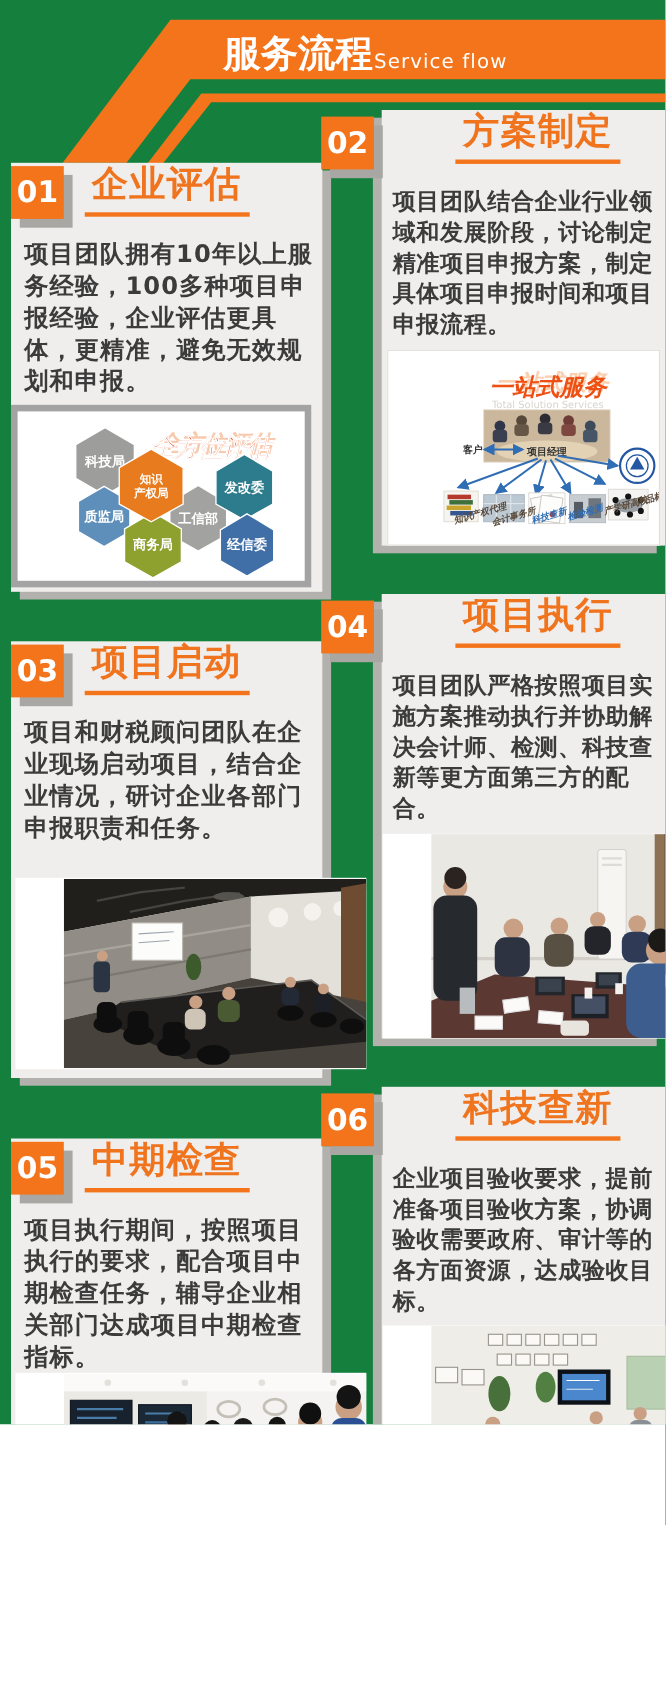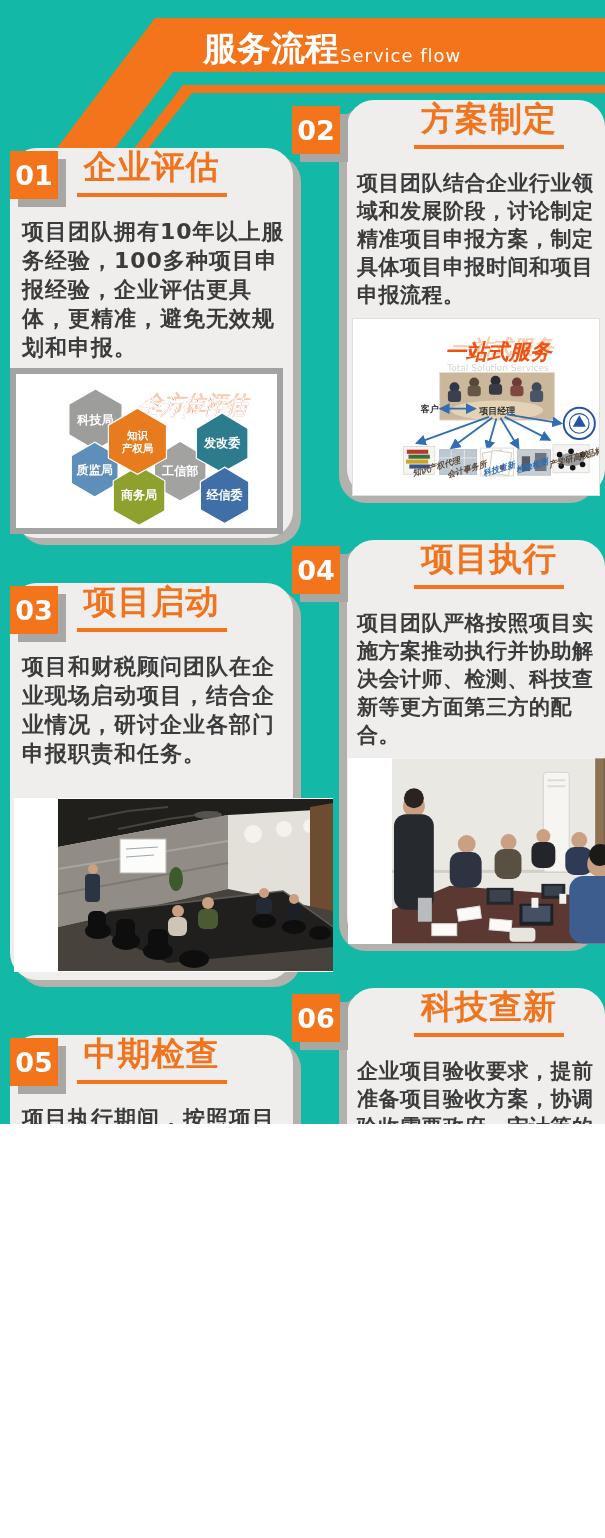--- a/index.html
+++ b/index.html
@@ -1,25 +1,25 @@
 <!DOCTYPE html>
 <html><head>
 <meta charset="utf-8">
 <style>
   html,body{margin:0;padding:0;background:#ffffff;}
-  #page{position:relative;width:605px;height:1124px;background:#14b8a6;overflow:hidden;
+  #page{position:relative;width:605px;height:1295px;background:#15803d;overflow:hidden;
         font-family:"DejaVu Sans","Liberation Sans",sans-serif;
         --orange:#f3741b;--card_bg:#efeeec;--shadow:#b3b1ae;--title_orange:#f0731e;--text_dark:#3b3b3b;}
   svg text{font-family:"DejaVu Sans","Liberation Sans",sans-serif;}
 
   .hdr-svg,.ftr-svg{position:absolute;left:0;}
   .hdr-svg{top:0;}
   .ftr-svg{top:1360px;}
 
-  .card{position:absolute;background:var(--card_bg);border-radius:27px;}
+  .card{position:absolute;background:var(--card_bg);}
   .card.left{left:10px;width:283px;box-shadow:8px 7px 0 var(--shadow);}
   .card.right{left:347px;width:258px;box-shadow:-8px 7px 0 var(--shadow);}
 
   .badge{position:absolute;width:48px;height:48px;background:var(--orange);
          box-shadow:8px 8px 0 #a9a7a4;color:#fff;font-size:27px;font-weight:bold;
          display:flex;align-items:center;justify-content:center;}
   .card.left  .badge{left:0;top:3px;text-align:center;}
   .card.right .badge{left:-55px;top:6px;}
 
   .head{text-align:center;}

